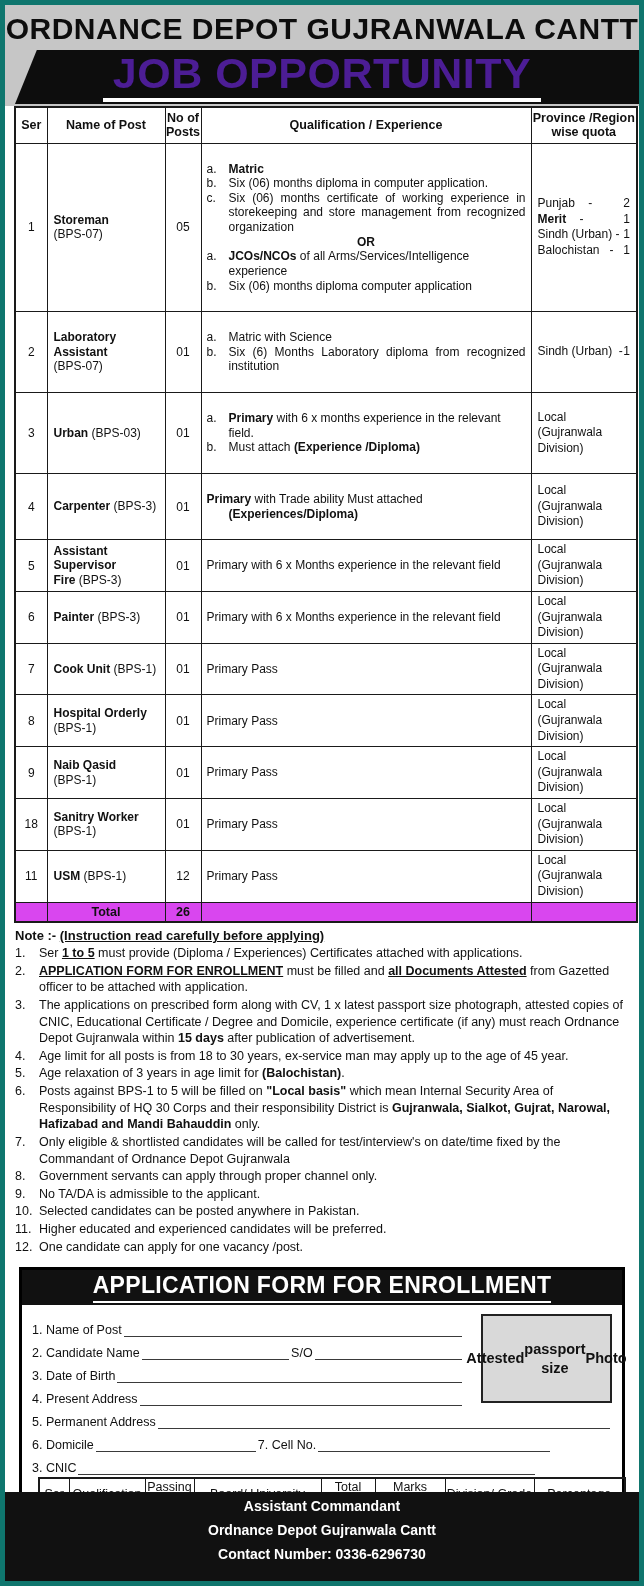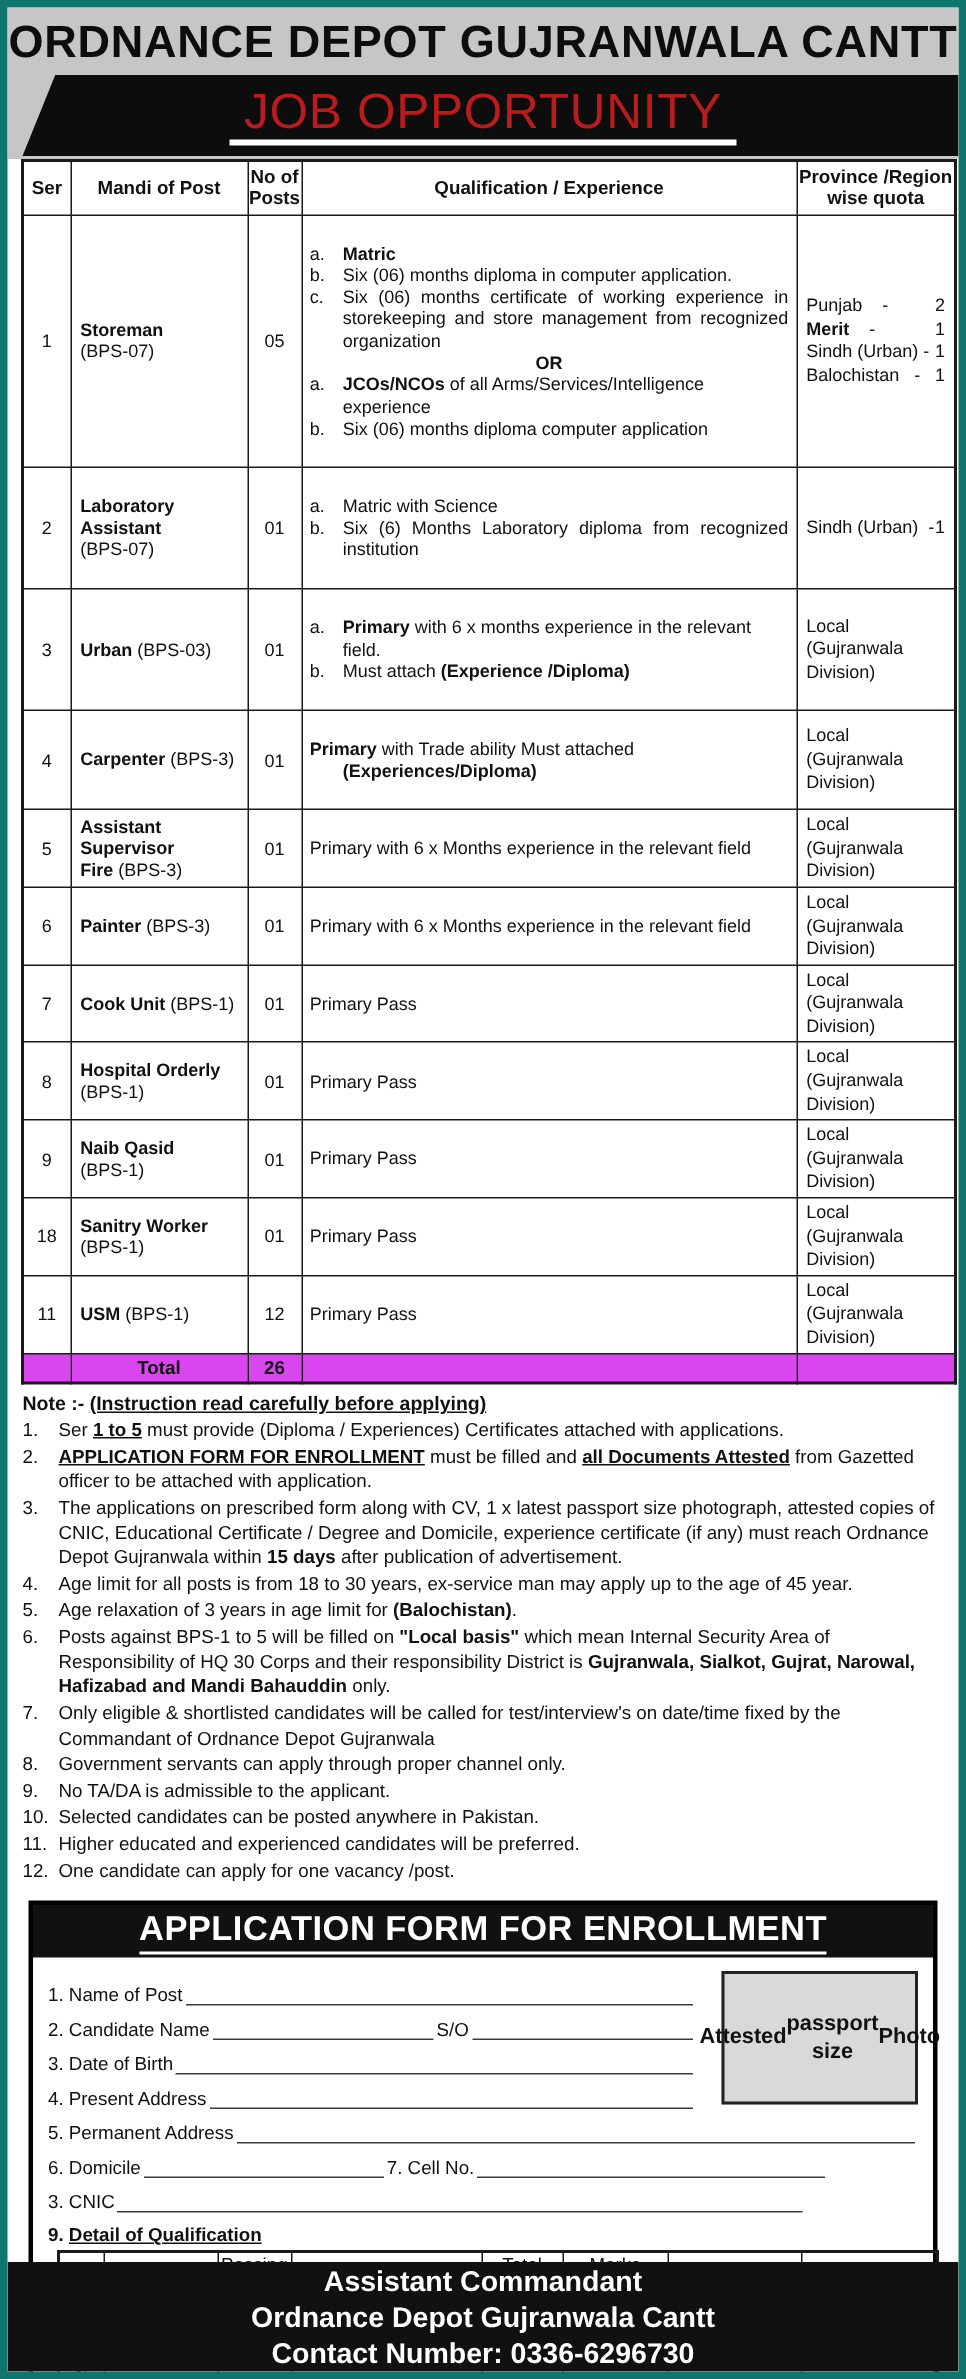--- a/index.html
+++ b/index.html
@@ -10,21 +10,21 @@
     font-family: "Liberation Sans", sans-serif; color: #111;
     overflow: hidden;
   }
   
   .masthead { background: #c6c6c6; padding-top: 7px; height: 101px; position: relative; overflow: hidden; }
   .org-title { text-align: center; font-size: 30px; font-weight: bold; letter-spacing: 0.5px; color:#0d0d0d; }
   .banner { position: relative; height: 54px; margin-top: 4px; }
   .banner-bg { position: absolute; left: 10px; top: 0; right: -30px; bottom: 0;
     background: #0d0d0d; transform: skewX(-22deg); transform-origin: bottom left; }
   .banner-inner { position: relative; height: 100%; display: flex; align-items: center; justify-content: center; }
-  .banner-text { color: #b91c1c; font-size: 33px; font-weight: normal; line-height: 1;
+  .banner-text { color: #4c1d95; font-size: 43px; font-weight: bold; line-height: 1;
     border-bottom: 4px solid #fff; padding: 0 10px 3px 10px; letter-spacing: 0.5px; }
   
   .intro { font-size: 13px; padding: 6px 6px 3px 10px; }
   
   table.posts { border-collapse: collapse; table-layout: fixed; width: 622px; margin-left: 9px; border: 2px solid #1a1a1a; }
   table.posts th, table.posts td { border: 1px solid #1a1a1a; font-size: 12px; vertical-align: middle; }
   table.posts th { font-size: 12.5px; font-weight: bold; text-align: center; line-height: 1.15; height: 36px; }
   .c-ser { text-align: center; }
   .c-no  { text-align: center; }
   .c-name { padding: 2px 2px 2px 6px; line-height: 1.2; }
@@ -63,22 +63,22 @@
   .sec-title { font-size: 12.5px; padding: 6px 0 3px 10px; }
   table.sub { border-collapse: collapse; table-layout: fixed; margin-left: 16px; width: 586px; border: 2px solid #1a1a1a; }
   table.sub th, table.sub td { border: 1px solid #1a1a1a; font-size: 12px; text-align: center; vertical-align: middle; }
   table.qual th { height: 31px; font-weight: normal; font-size: 12.5px; line-height: 1.15; }
   table.qual td { height: 18px; }
   table.exp th { height: 21px; font-weight: normal; font-size: 12.5px; text-align: left; padding-left: 8px; }
   table.exp th.cen { text-align: center; padding-left: 0; }
   table.exp td { height: 22px; }
   .row-label { text-align: center; }
   
-  .footer { position: absolute; left: 0; right: 0; bottom: 0; height: 73px; background: #111;
-    color: #fff; text-align: center; font-weight: bold; font-size: 19px; line-height: 24px; padding-top: 2px; }
+  .footer { position: absolute; left: 0; right: 0; bottom: 0; height: 89px; background: #111;
+    color: #fff; text-align: center; font-weight: bold; font-size: 14px; line-height: 24px; padding-top: 2px; }
 </style>
 </head>
 <body>
 
 <div class="page">
 
   <div class="masthead">
     <div class="org-title">ORDNANCE DEPOT GUJRANWALA CANTT</div>
     <div class="banner">
       <div class="banner-bg"></div>
@@ -93,21 +93,21 @@
     <colgroup>
       <col style="width:32px">
         <col style="width:118px">
         <col style="width:36px">
         <col style="width:330px">
         <col style="width:106px">
     </colgroup>
     <thead>
       <tr>
         <th>Ser</th>
-        <th>Mandi of Post</th>
+        <th>Name of Post</th>
         <th><span>No of</span><br><span>Posts</span></th>
         <th>Qualification / Experience</th>
         <th><span>Province /Region</span><br><span>wise quota</span></th>
       </tr>
     </thead>
     <tbody>
       <tr class="rh1">
         <td class="c-ser">1</td>
         <td class="c-name"><span class="b">Storeman</span><br><span>(BPS-07)</span></td>
         <td class="c-no">05</td>
@@ -402,21 +402,20 @@
         <span class="fl" style="max-width:160px"></span>
         <span class="lbl">7. Cell No.</span>
         <span class="fl"></span>
       </div>
       <div class="field" style="margin-right:75px">
         <span class="lbl">3. CNIC</span>
         <span class="fl"></span>
       </div>
     </div>
 
-    <div class="sec-title"><span class="b">9. </span><span class="b u">Detail of Qualification</span></div>
     <table class="sub qual">
       <colgroup>
         <col style="width:30px">
           <col style="width:76px">
           <col style="width:49px">
           <col style="width:127px">
           <col style="width:54px">
           <col style="width:70px">
           <col style="width:89px">
           <col style="width:91px">

